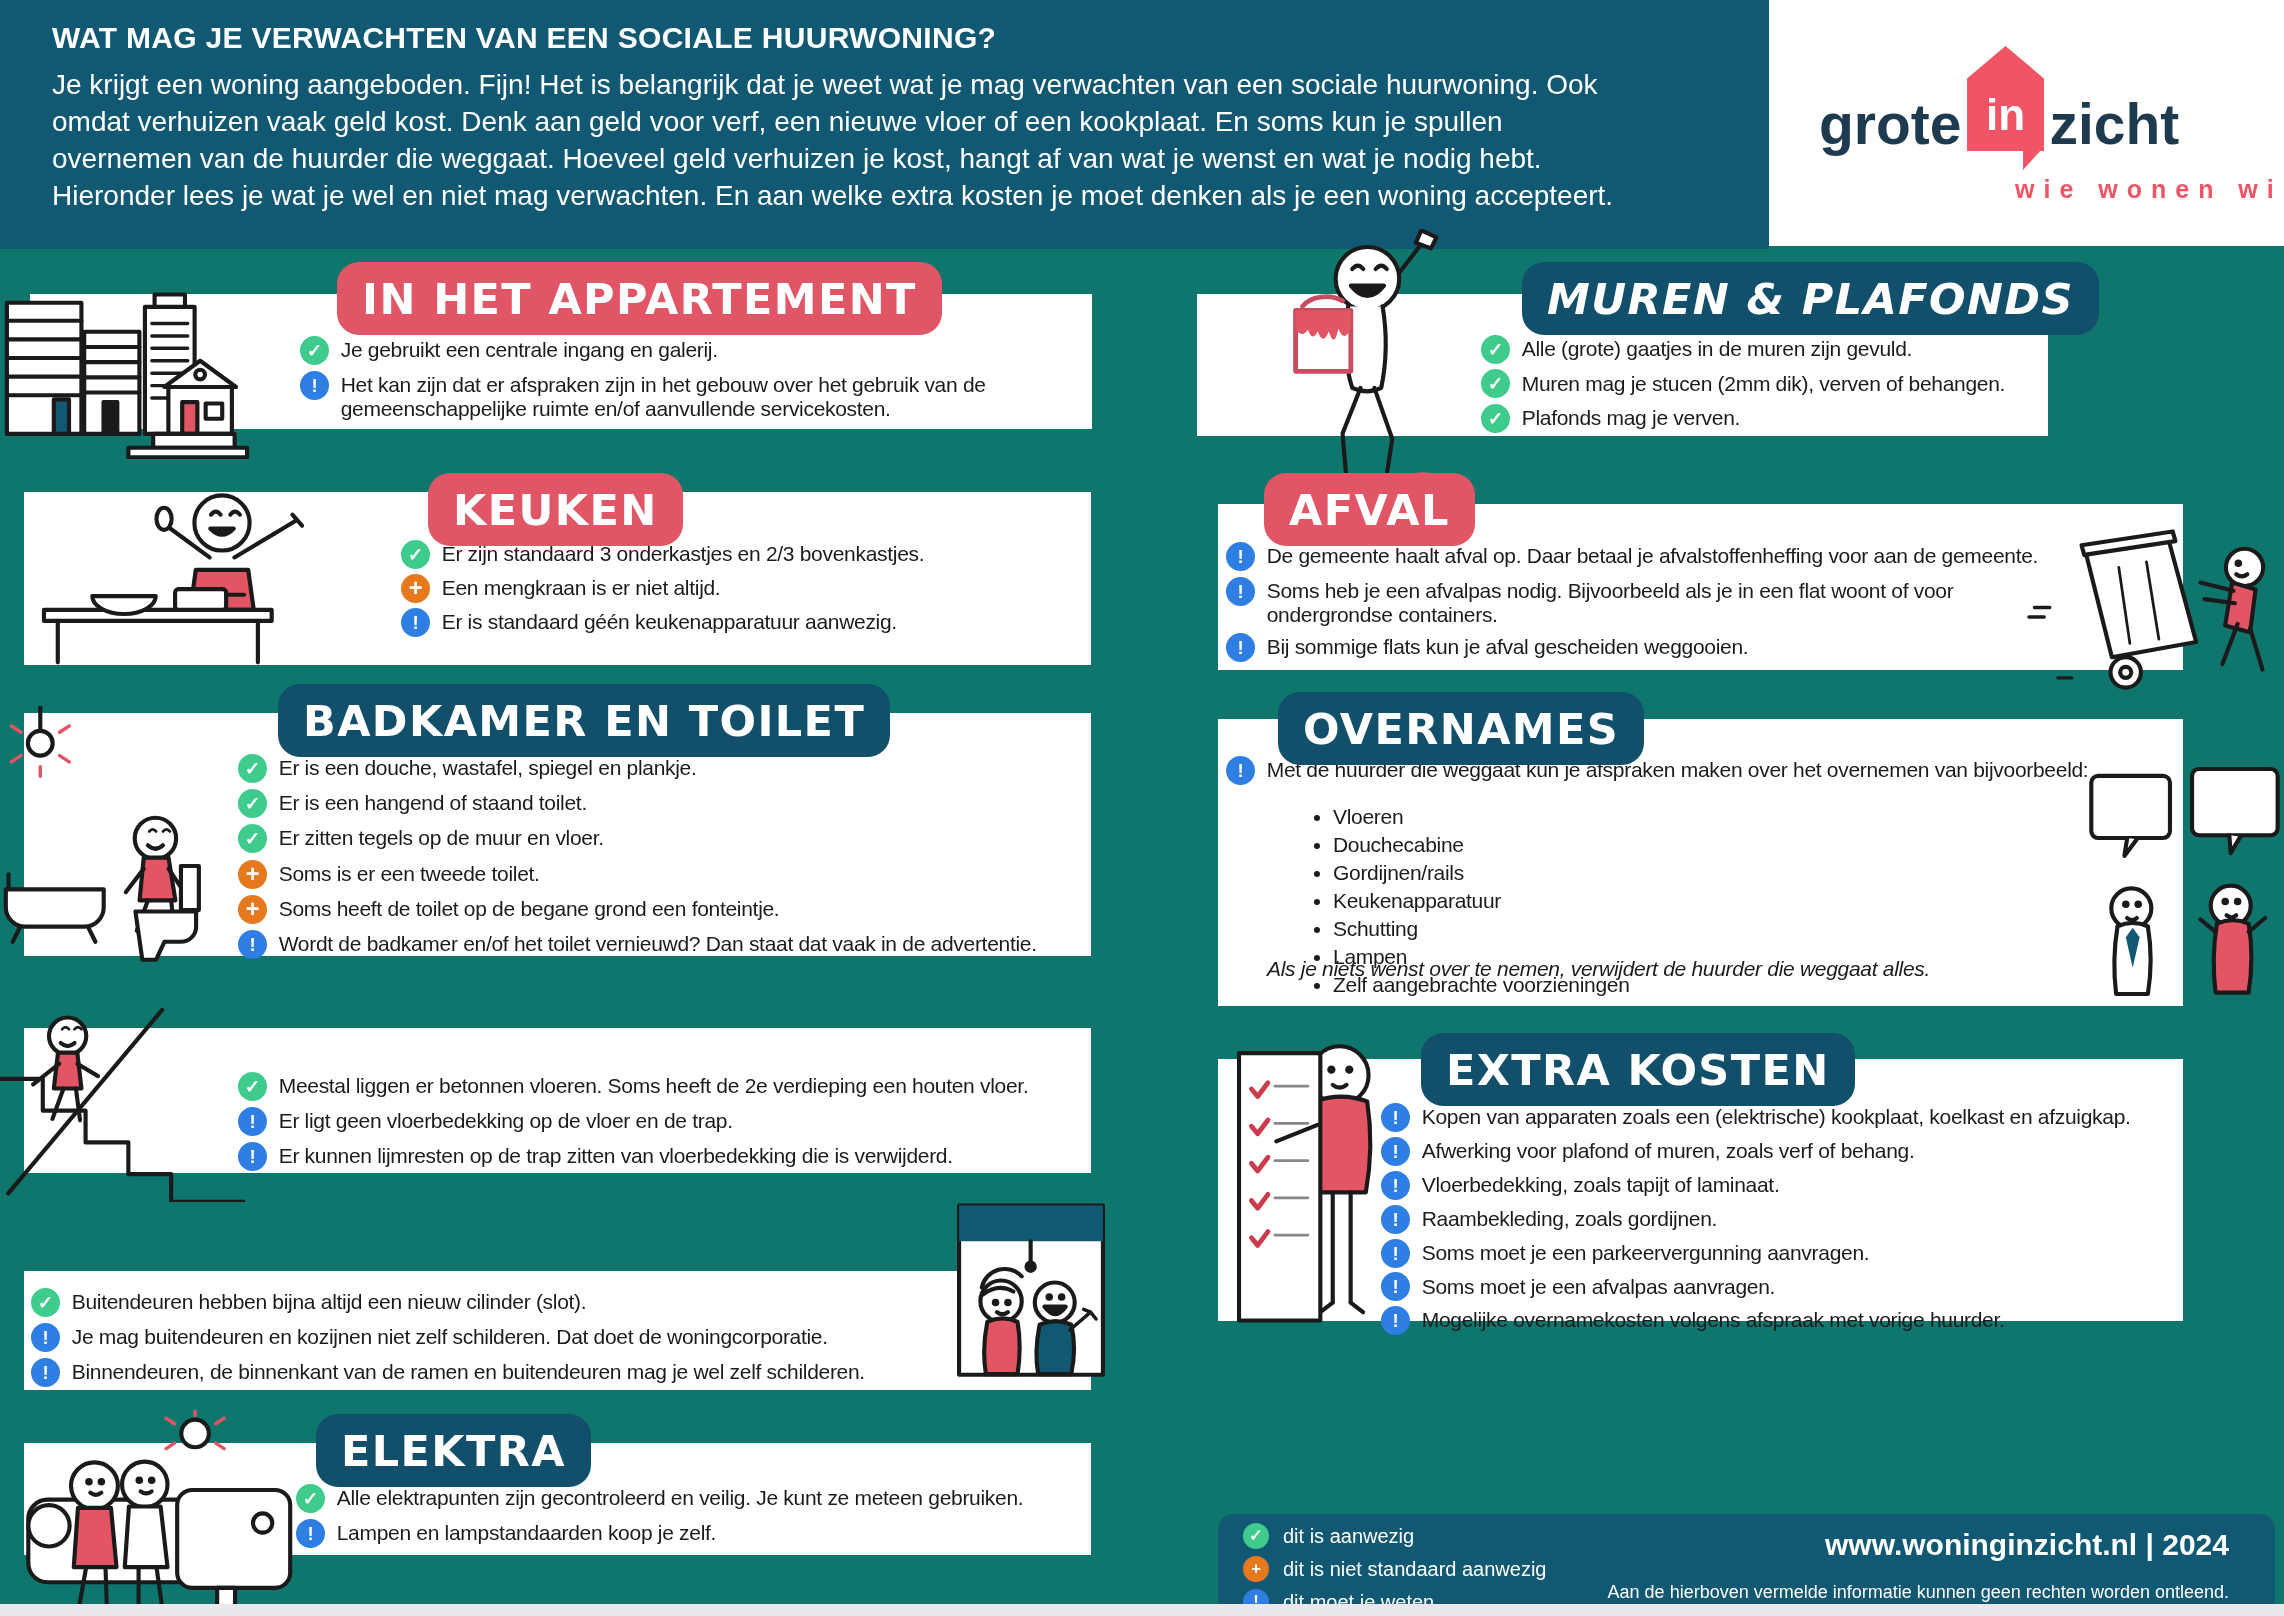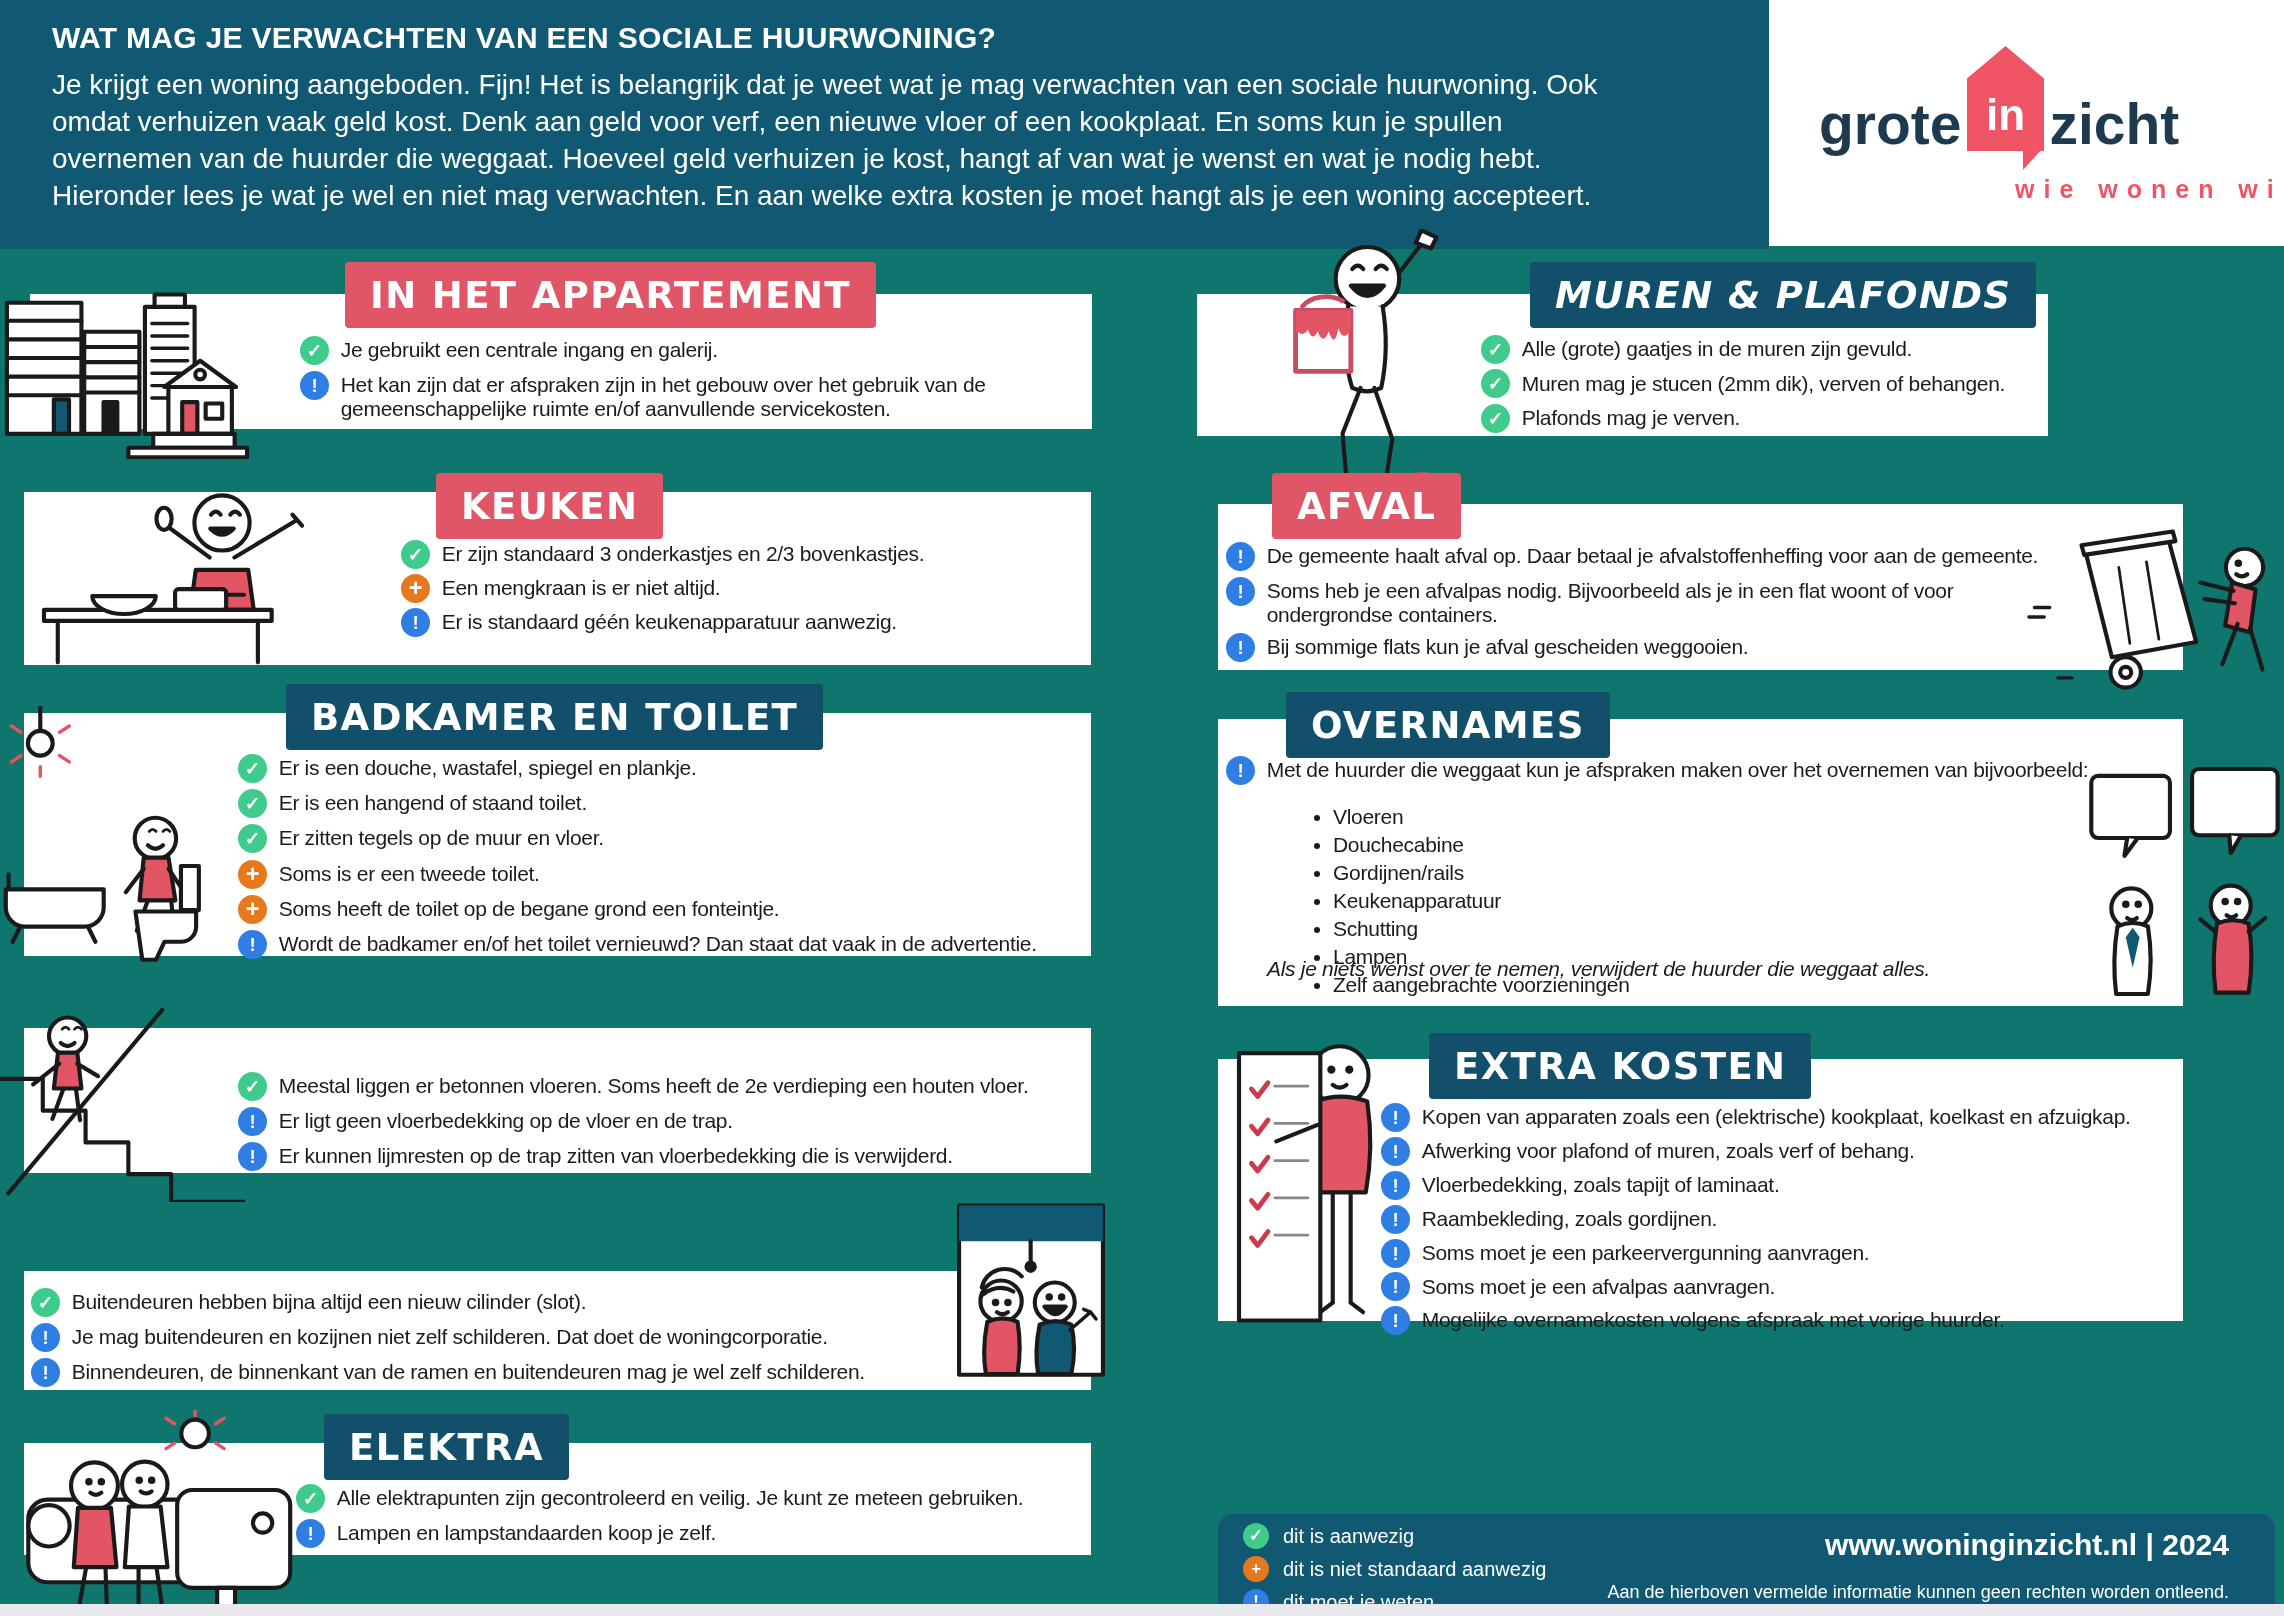--- a/index.html
+++ b/index.html
@@ -17,22 +17,22 @@
   .logo-word{font-size:57px;font-weight:700;color:#1d3a4e;line-height:.95;}
   .logo-house{position:relative;width:77px;height:105px;margin:0 5.5px;background:#ef5565;
     clip-path:polygon(50% 0,100% 31%,100% 100%,0 100%,0 31%);
     display:flex;align-items:flex-end;justify-content:center;}
   .logo-house .in{color:#fff;font-size:44px;font-weight:700;padding-bottom:11px;}
   .logo-tail{position:absolute;left:254px;top:149px;width:0;height:0;border-top:21px solid #ef5565;border-right:19.3px solid transparent;}
   .logo-tagline{position:absolute;left:225px;top:175px;font-size:25px;font-weight:700;letter-spacing:9px;color:#ef5565;white-space:nowrap;margin-left:21px;}
 
   
   .card{position:absolute;background:#ffffff;z-index:1;}
-  .badge{position:absolute;z-index:5;color:#fff;font-weight:700;font-size:37px;letter-spacing:1.4px;
-    padding:11.7px 25px;border-radius:4px;white-space:nowrap;font-family:"DejaVu Sans",sans-serif;margin-left:8px;}
+  .badge{position:absolute;z-index:5;color:#fff;font-weight:700;font-size:43px;letter-spacing:1.4px;
+    padding:11.7px 25px;border-radius:22px;white-space:nowrap;font-family:"DejaVu Sans",sans-serif;}
   .badge.red{background:#e15666;}
   .badge.teal{background:#114f6b;}
 
   
   .items{position:absolute;z-index:2;display:flex;flex-direction:column;gap:8.3px;}
   .item{display:flex;gap:11.7px;align-items:flex-start;font-size:21px;letter-spacing:-0.3px;line-height:1.13;color:#1b1b1b;}
   .ic{flex:0 0 29px;width:29px;height:29px;border-radius:50%;display:flex;align-items:center;justify-content:center;
       color:#fff;font-weight:700;font-size:18.6px;margin-top:-2.1px;}
   .ic.check{background:#3ecb8c;}
   .ic.plus{background:#e6791e;font-size:23.5px;}
@@ -57,21 +57,21 @@
 <body>
 
 <div id="canvas">
 
   <div id="header-band"></div>
   <div id="page-title">WAT MAG JE VERWACHTEN VAN EEN SOCIALE HUURWONING?</div>
   <div id="intro">
     <div>Je krijgt een woning aangeboden. Fijn! Het is belangrijk dat je weet wat je mag verwachten van een sociale huurwoning. Ook</div>
     <div>omdat verhuizen vaak geld kost. Denk aan geld voor verf, een nieuwe vloer of een kookplaat. En soms kun je spullen</div>
     <div>overnemen van de huurder die weggaat. Hoeveel geld verhuizen je kost, hangt af van wat je wenst en wat je nodig hebt.</div>
-    <div>Hieronder lees je wat je wel en niet mag verwachten. En aan welke extra kosten je moet hangt als je een woning accepteert.</div>
+    <div>Hieronder lees je wat je wel en niet mag verwachten. En aan welke extra kosten je moet denken als je een woning accepteert.</div>
   </div>
 
   <div id="logo-panel">
     <div class="logo-row">
       <span class="logo-word">grote</span>
       <span class="logo-house">
         <span class="in">in</span>
       </span>
       <span class="logo-word">zicht</span>
     </div>

